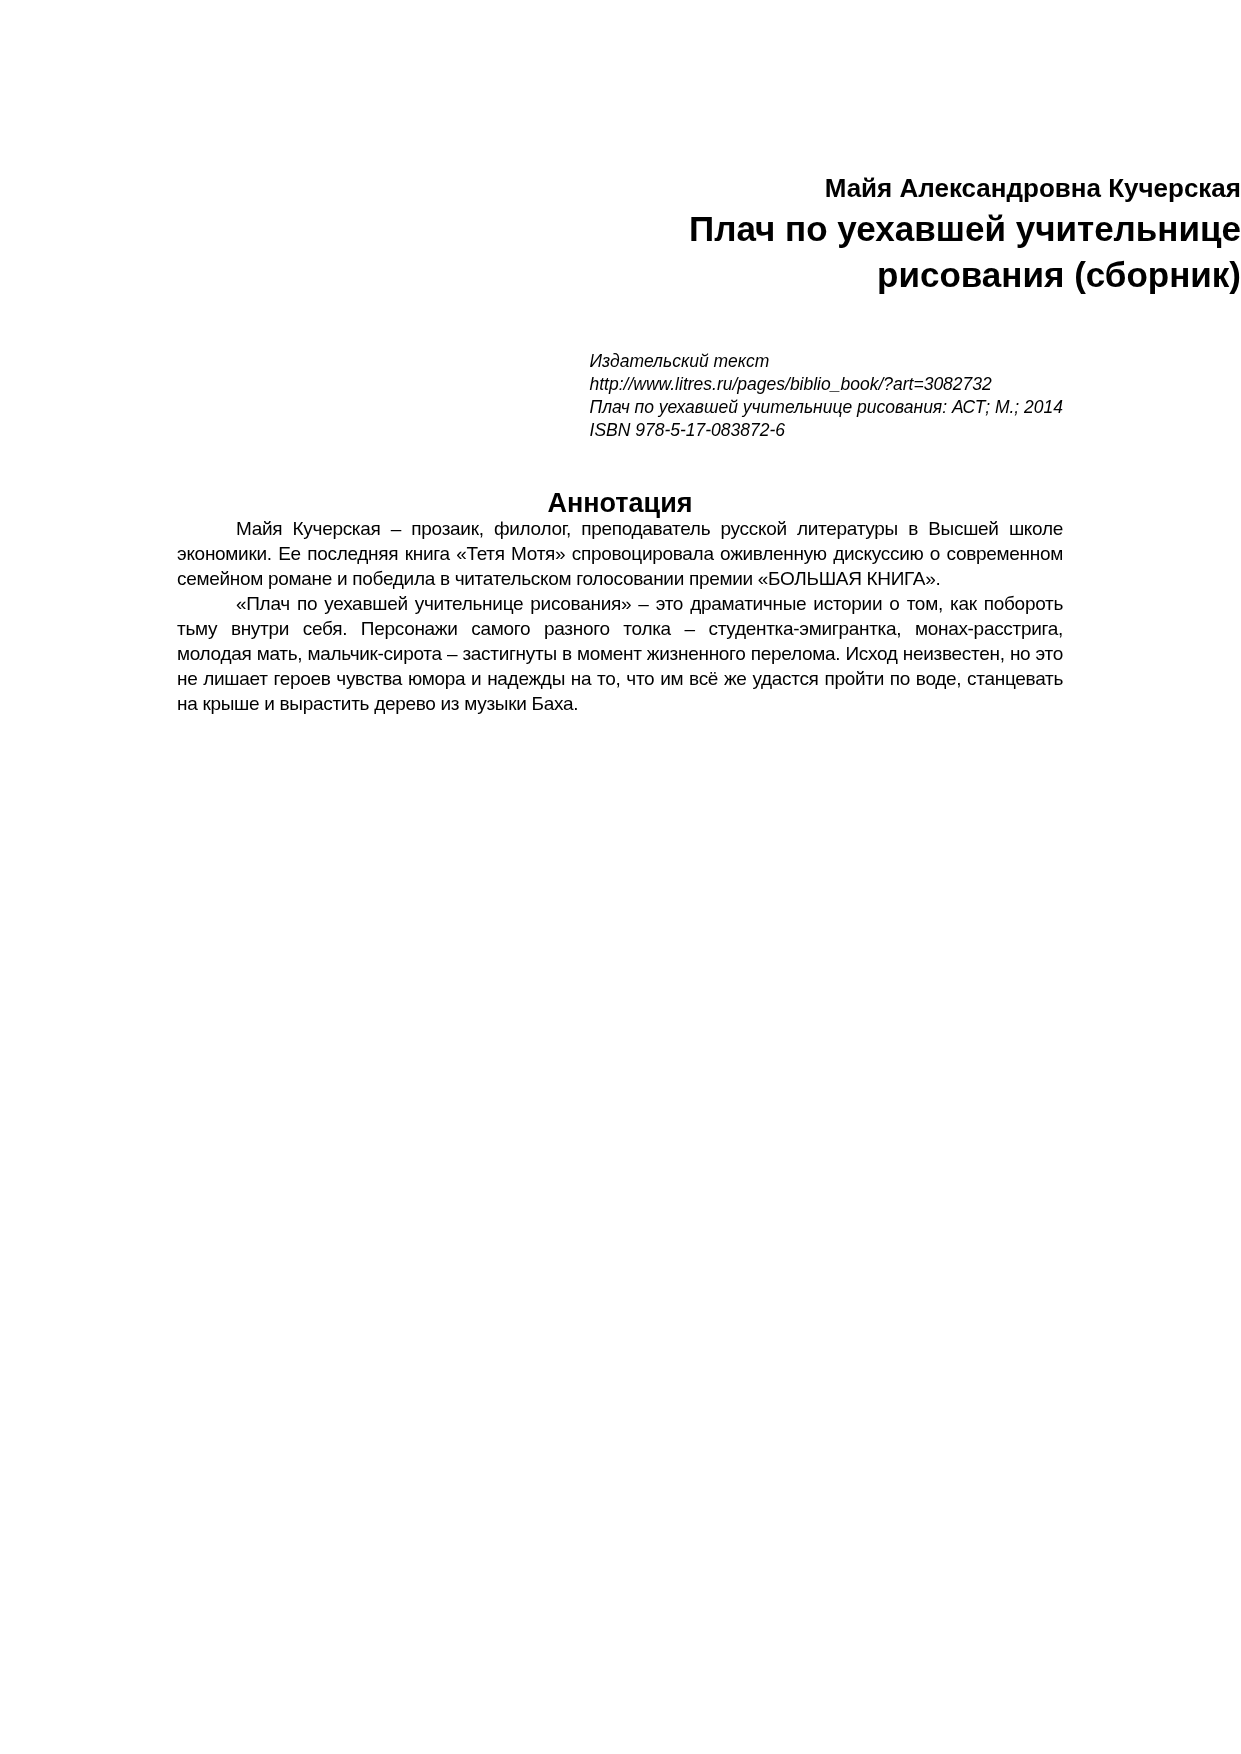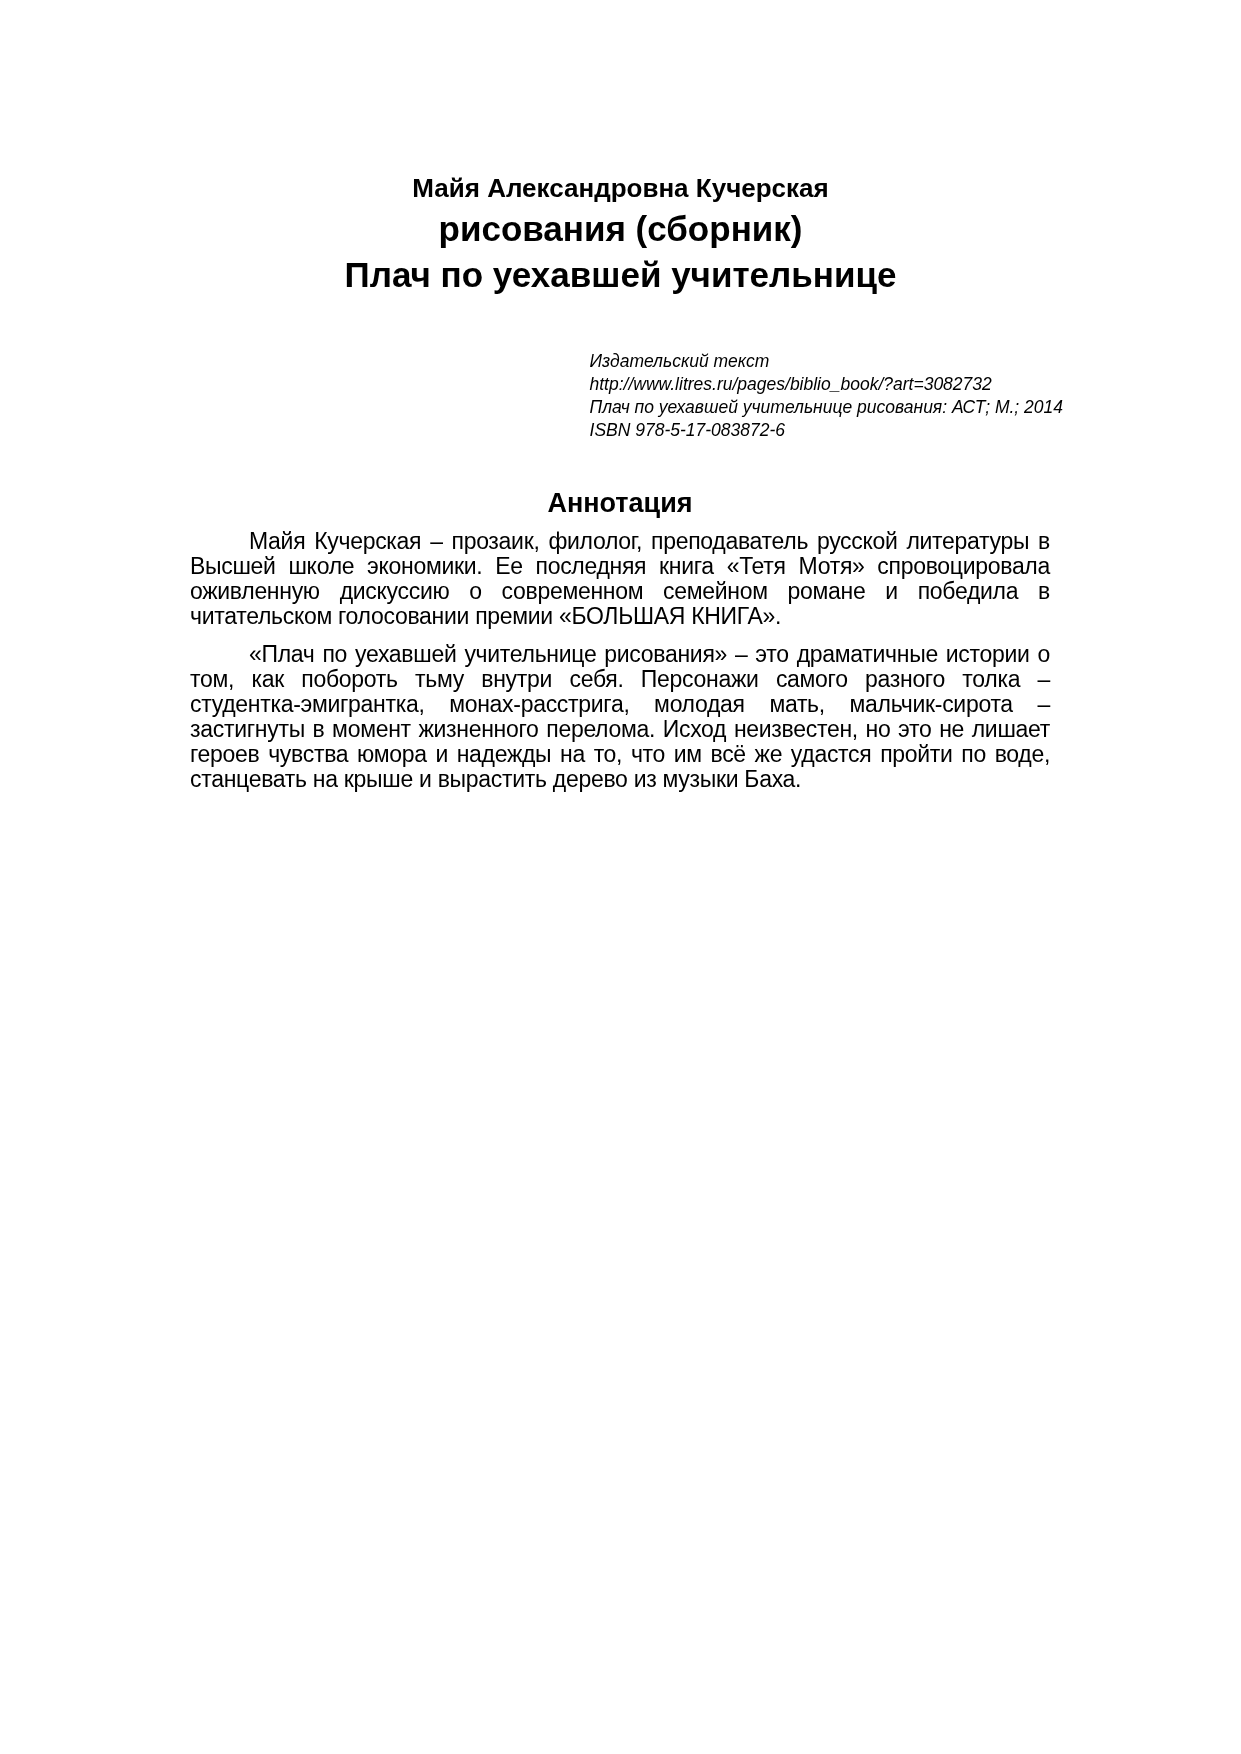--- a/index.html
+++ b/index.html
@@ -13,21 +13,21 @@
       position: relative;
       font-family: "Liberation Sans", sans-serif;
       color: #000;
       overflow: hidden;
     }
     .title-block {
       position: absolute;
       left: 0;
       width: 1241px;
       top: 172px;
-      text-align: center;
+      text-align: right;
     }
     .author {
       font-weight: bold;
       font-size: 26px;
       line-height: 32px;
     }
     .book-title {
       font-weight: bold;
       font-size: 35px;
       line-height: 46px;
@@ -48,36 +48,36 @@
       width: 886px;
       top: 490px;
     }
     .annotation-heading {
       text-align: center;
       font-weight: bold;
       font-size: 27px;
       line-height: 26px;
     }
     .annotation p {
-      margin: 13px;
-      font-size: 23px;
+      margin: 0;
+      font-size: 19px;
       line-height: 25px;
       text-align: justify;
       text-indent: 59px;
       letter-spacing: -0.3px;
     }
   </style>
 </head>
 <body>
 
 <div class="title-block">
   <div class="author">Майя Александровна Кучерская</div>
   <div class="book-title">
+    <div>Плач по уехавшей учительнице</div>
     <div>рисования (сборник)</div>
-    <div>Плач по уехавшей учительнице</div>
   </div>
 </div>
 
 <div class="pub-info">
   <div>Издательский текст</div>
   <div>http://www.litres.ru/pages/biblio_book/?art=3082732</div>
   <div>Плач по уехавшей учительнице рисования: АСТ; М.; 2014</div>
   <div>ISBN 978-5-17-083872-6</div>
 </div>
 

